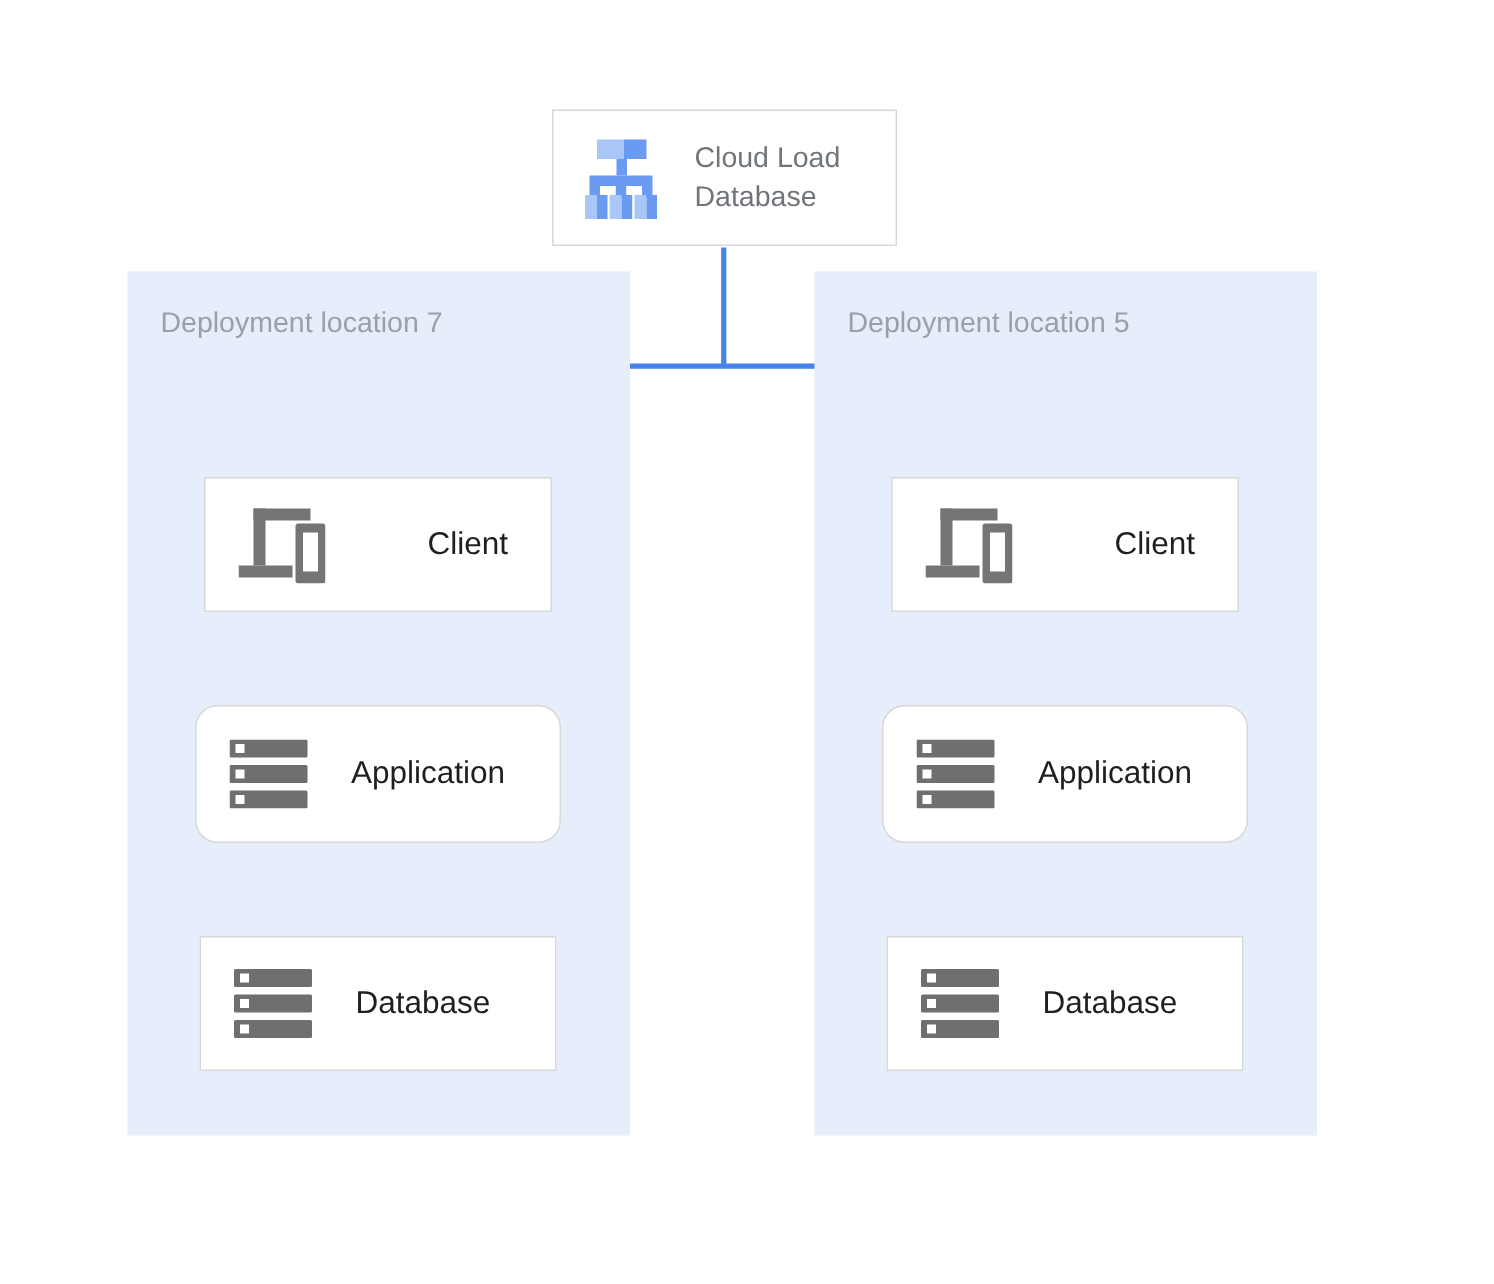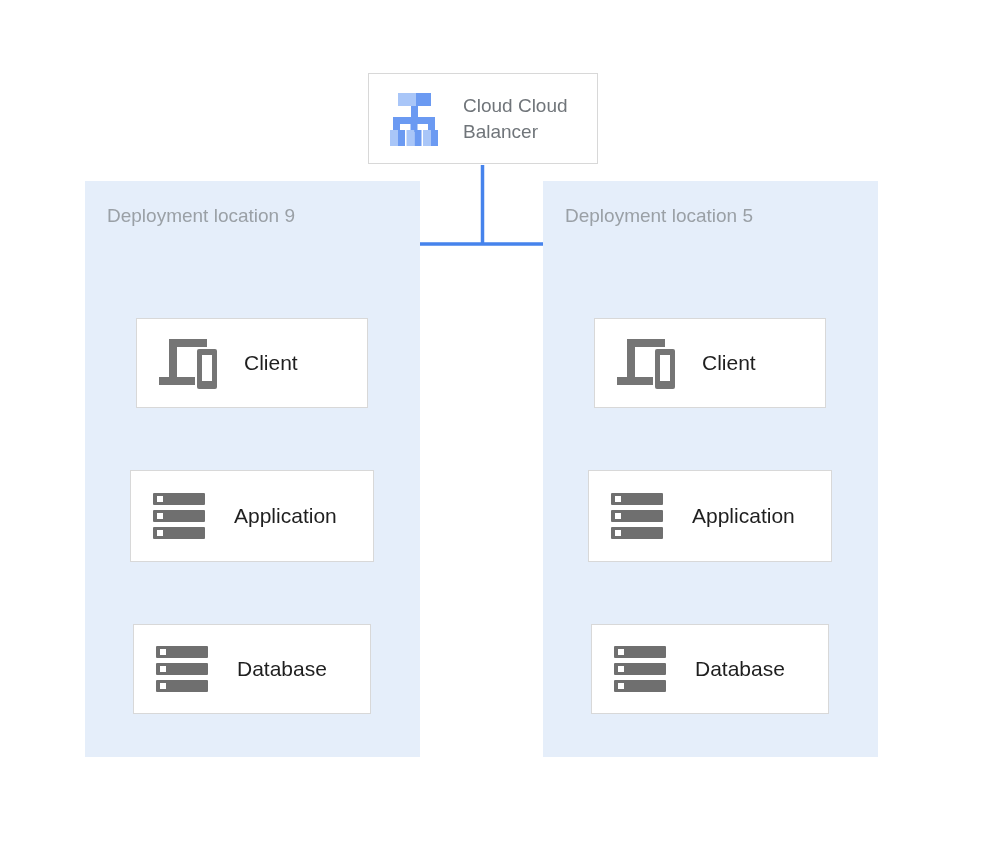--- a/index.html
+++ b/index.html
@@ -10,22 +10,22 @@
   
   .zone{position:absolute;top:181px;width:335px;height:576px;background:#E5EEFA;}
   .zone-1{left:85px;}
   .zone-2{left:543px;}
   .zone-label{position:absolute;left:22px;top:24px;font-size:19px;color:#9AA0A6;white-space:nowrap;}
   
   .node{
     position:absolute;background:#ffffff;border:1px solid #D8D8D8;
     display:flex;align-items:center;padding-left:22px;box-sizing:border-box;
   }
-  .node-client{left:51px;top:137px;width:232px;height:90px;}
-  .node-app{left:45px;top:289px;width:244px;height:92px;}
+  .node-client{left:51px;top:137px;width:232px;height:90px;gap:41px;}
+  .node-app{left:45px;top:289px;width:244px;height:92px;border-radius:15px;}
   .node-db{left:48px;top:443px;width:238px;height:90px;text-align:center;}
   .node-label{font-size:21px;color:#1F1F1F;margin-left:27px;white-space:nowrap;}
   
   .lb-node{
     position:absolute;left:368px;top:73px;width:230px;height:91px;
     background:#ffffff;border:1px solid #D8D8D8;
     display:flex;align-items:center;padding-left:21px;box-sizing:border-box;
   }
   .lb-label{font-size:19px;color:#70757A;margin-left:25px;width:112px;line-height:1.32;}
   .icon{flex:0 0 auto;display:block;}
@@ -64,25 +64,25 @@
       <rect x="3" y="33" width="7" height="8" fill="#6B9AF2"></rect>
       <rect x="20.5" y="33" width="7" height="8" fill="#6B9AF2"></rect>
       <rect x="38" y="33" width="7" height="8" fill="#6B9AF2"></rect>
       <rect x="0" y="39" width="8" height="16" fill="#A9C6F8"></rect>
       <rect x="8" y="39" width="7" height="16" fill="#6B9AF2"></rect>
       <rect x="16.5" y="39" width="8" height="16" fill="#A9C6F8"></rect>
       <rect x="24.5" y="39" width="7" height="16" fill="#6B9AF2"></rect>
       <rect x="33" y="39" width="8" height="16" fill="#A9C6F8"></rect>
       <rect x="41" y="39" width="7" height="16" fill="#6B9AF2"></rect>
     </svg>
-    <div class="lb-label">Cloud Cloud Balancer</div>
+    <div class="lb-label">Cloud Load Database</div>
   </div>
 
   <div class="zone zone-1">
-    <div class="zone-label">Deployment location 9</div>
+    <div class="zone-label">Deployment location 7</div>
 
     <div class="node node-client">
       <svg class="icon" width="58" height="52" viewBox="0 0 58 52">
         <g fill="#757575">
           <rect x="10" y="2" width="38" height="8"></rect>
           <rect x="10" y="2" width="8" height="38"></rect>
           <rect x="0" y="40" width="36" height="8"></rect>
           <rect x="38" y="12" width="20" height="40" rx="2"></rect>
         </g>
         <rect x="43" y="18" width="10" height="26" fill="#ffffff"></rect>

